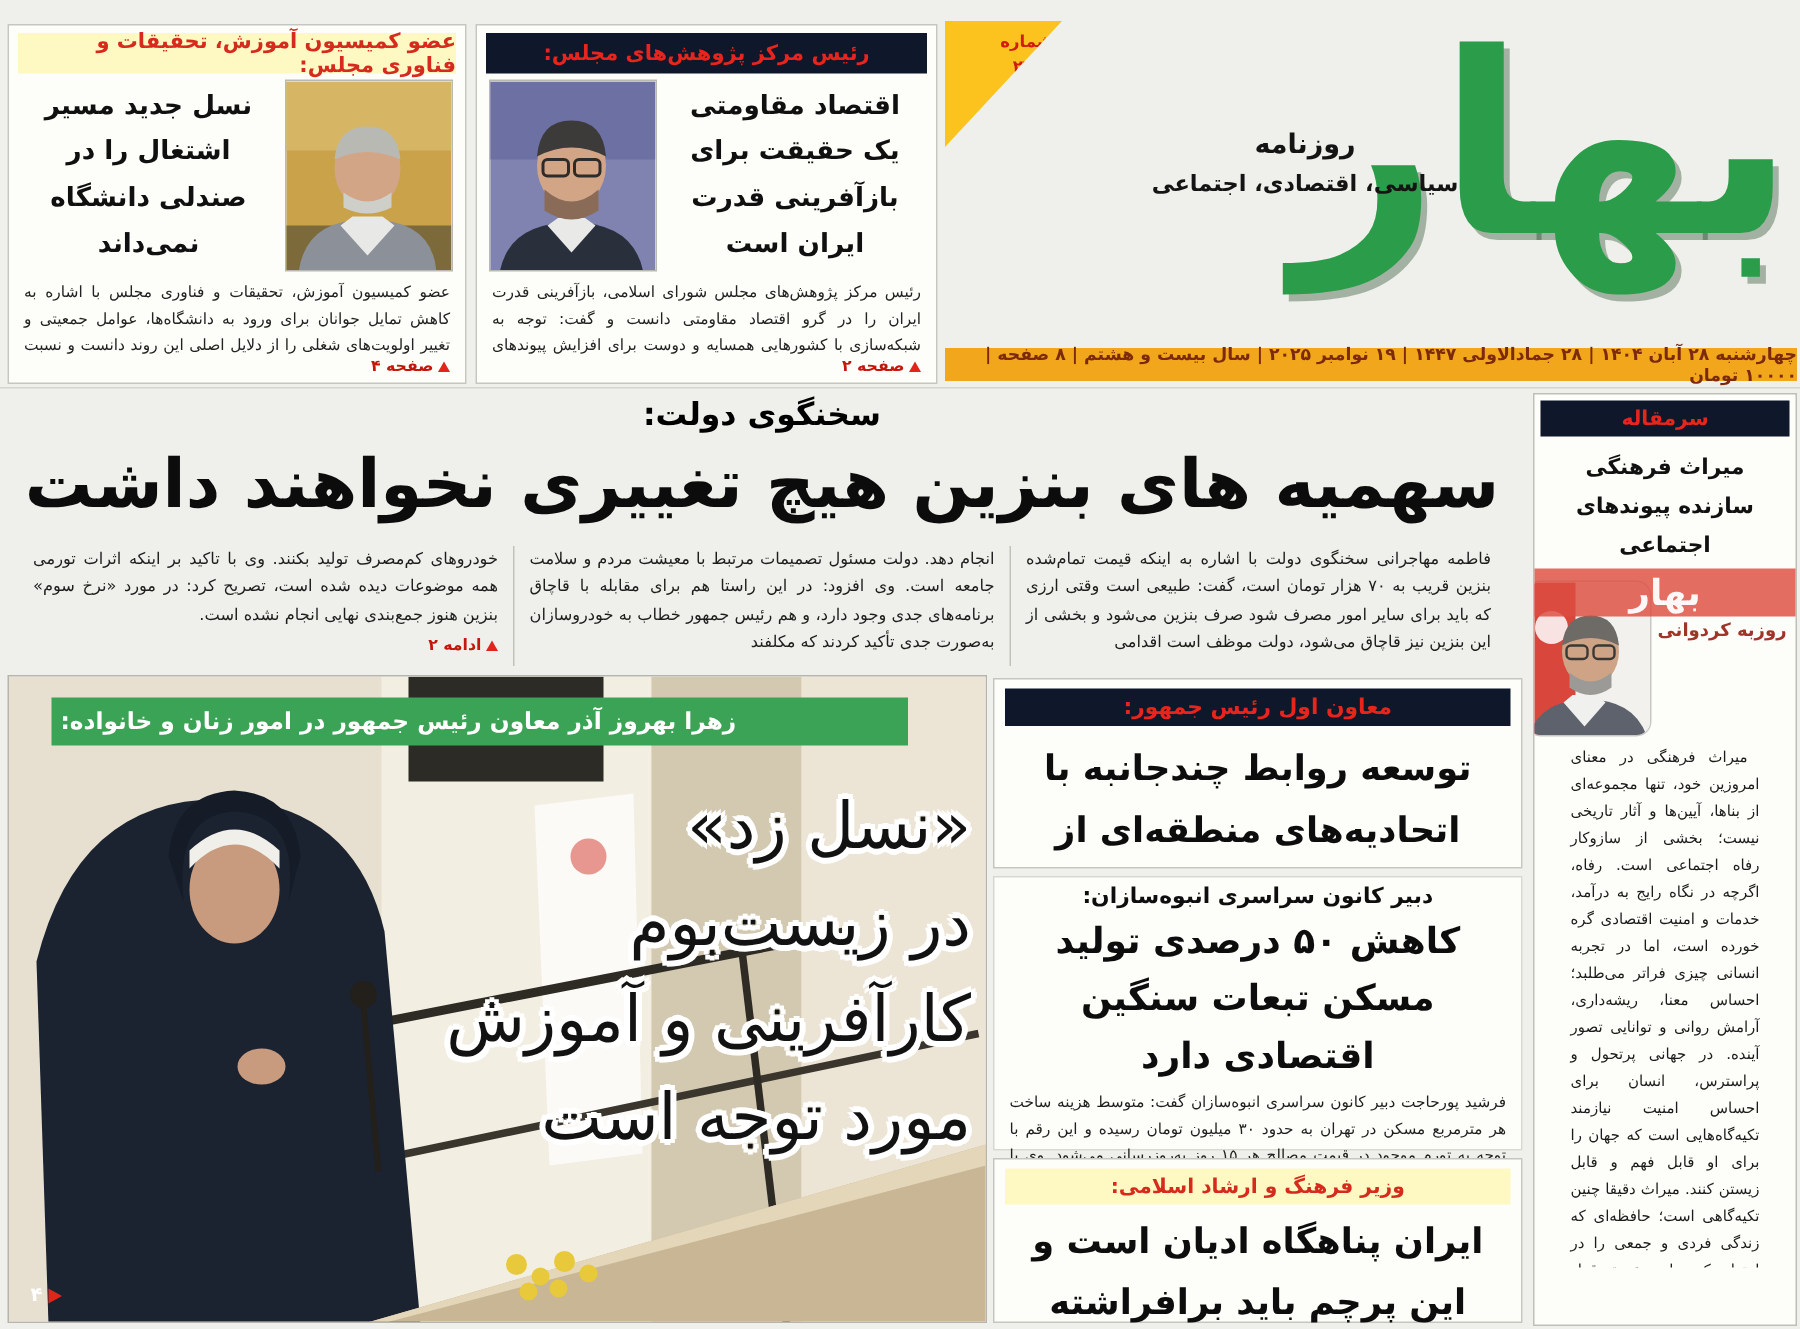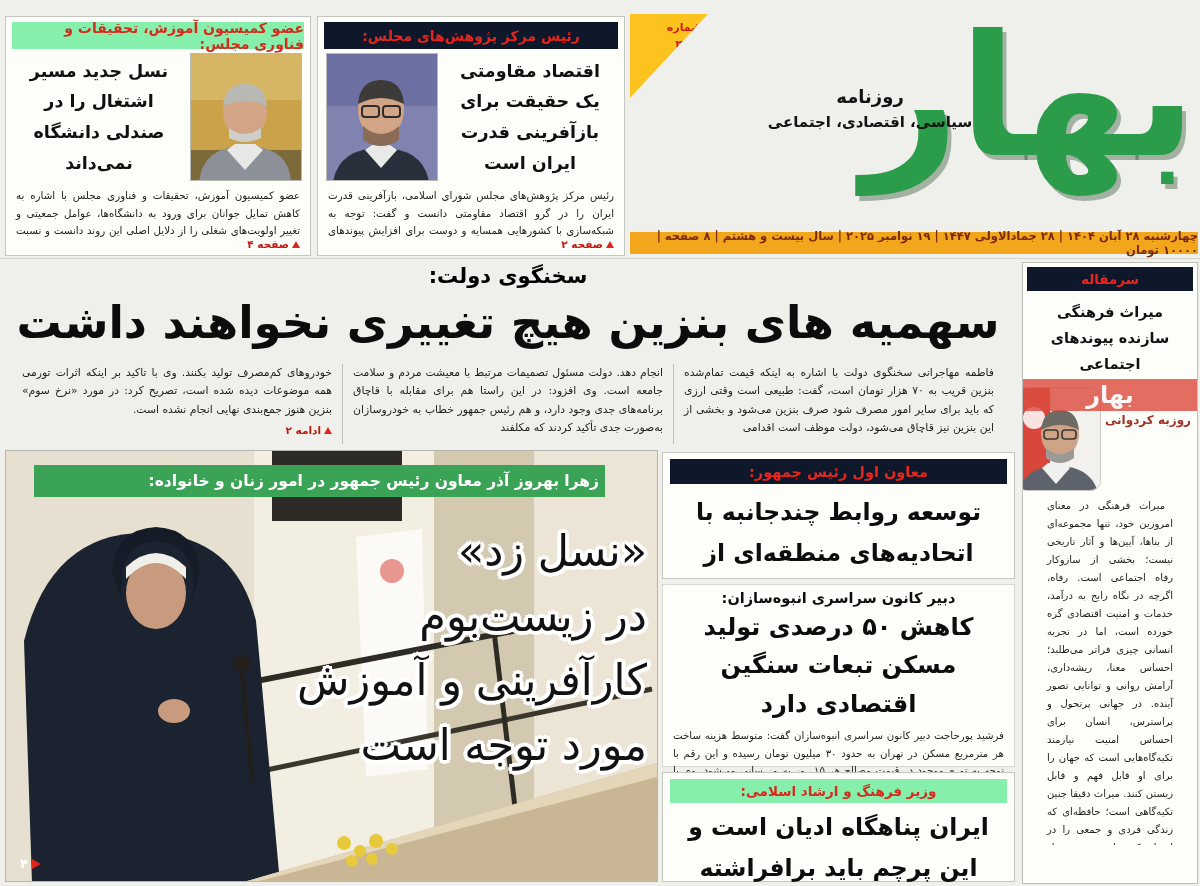--- a/index.html
+++ b/index.html
@@ -3,21 +3,21 @@
 <meta charset="utf-8">
 <style>
   *{margin:0;padding:0;box-sizing:border-box}
   html,body{width:1200px;height:886px;overflow:hidden}
   body{font-family:"DejaVu Sans",sans-serif;background:#eceee8;position:relative;direction:rtl}
   .newspaper{position:absolute;inset:0;background:#eff0eb}
 
   
   .panel{position:absolute;background:#fdfdfa;border:1px solid #c6c6c0}
   .bar{display:flex;align-items:center;justify-content:center;font-weight:bold;color:#d62a1c}
-  .bar.yellow{background:#86efac}
+  .bar.yellow{background:#fef9c3}
   .bar.green{background:#0f172a;color:#e8251c}
 
   
   .masthead{position:absolute;left:630px;top:0;width:570px;height:256px;background:#eff0eb}
   .issue-corner{position:absolute;left:0;top:14px;width:78px;height:84px;background:#fcc21d;
     clip-path:polygon(0 0,100% 0,0 100%)}
   .issue-corner .txt{padding:6px 6px 0 0;font-size:11px;font-weight:bold;color:#d11c12;line-height:1.5;text-align:right;width:52px}
   .logo{position:absolute;right:4px;top:-18px;font-size:168px;font-weight:bold;color:#2b9d4a;
     line-height:230px;letter-spacing:-4px;text-shadow:4px 5px 0 rgba(20,60,25,.35);white-space:nowrap}
   .mast-sub{position:absolute;left:120px;top:86px;width:240px;text-align:center;color:#141414}
@@ -59,21 +59,21 @@
   .watermark{position:absolute;left:-4px;right:-4px;top:116px;height:32px;background:rgba(221,77,64,.82);
     color:rgba(255,255,255,.95);font-weight:bold;font-size:24px;letter-spacing:14px;display:flex;
     align-items:center;justify-content:center;overflow:hidden;z-index:3}
   .ed-body{padding:4px 24px;font-size:10px;line-height:1.8;text-align:justify;color:#1c1c1c;overflow:hidden;height:352px}
   .ed-body p{margin-bottom:4px;text-indent:8px}
 
   
   .photo-story{position:absolute;left:5px;top:450px;width:653px;height:432px;border:1px solid #b5b5ae;overflow:hidden}
   .photo-story svg{position:absolute;inset:0}
   .photo-kicker{position:absolute;top:14px;left:28px;right:52px;background:#3aa355;color:#fff;
-    font-size:15.5px;font-weight:bold;text-align:right;padding:7px 6px;z-index:4}
+    font-size:15.5px;font-weight:bold;text-align:left;padding:7px 6px;z-index:4}
   .photo-headline{position:absolute;top:68px;right:10px;left:10px;z-index:4;text-align:right}
   .photo-headline div{font-size:43px;font-weight:normal;color:#121212;line-height:1.5;
     text-shadow:-3px -3px 0 #fff,3px -3px 0 #fff,-3px 3px 0 #fff,3px 3px 0 #fff,
       -4px 0 0 #fff,4px 0 0 #fff,0 -4px 0 #fff,0 4px 0 #fff}
   .photo-pageref{position:absolute;left:14px;bottom:10px;z-index:4;display:flex;align-items:center;gap:4px;
     color:#fff;font-weight:bold;font-size:13px}
 
   
   .vp-box{left:662px;top:452px;width:353px;height:127px}
   .vp-box .bar{height:25px;margin:6px 7px 6px;font-size:14.5px}

